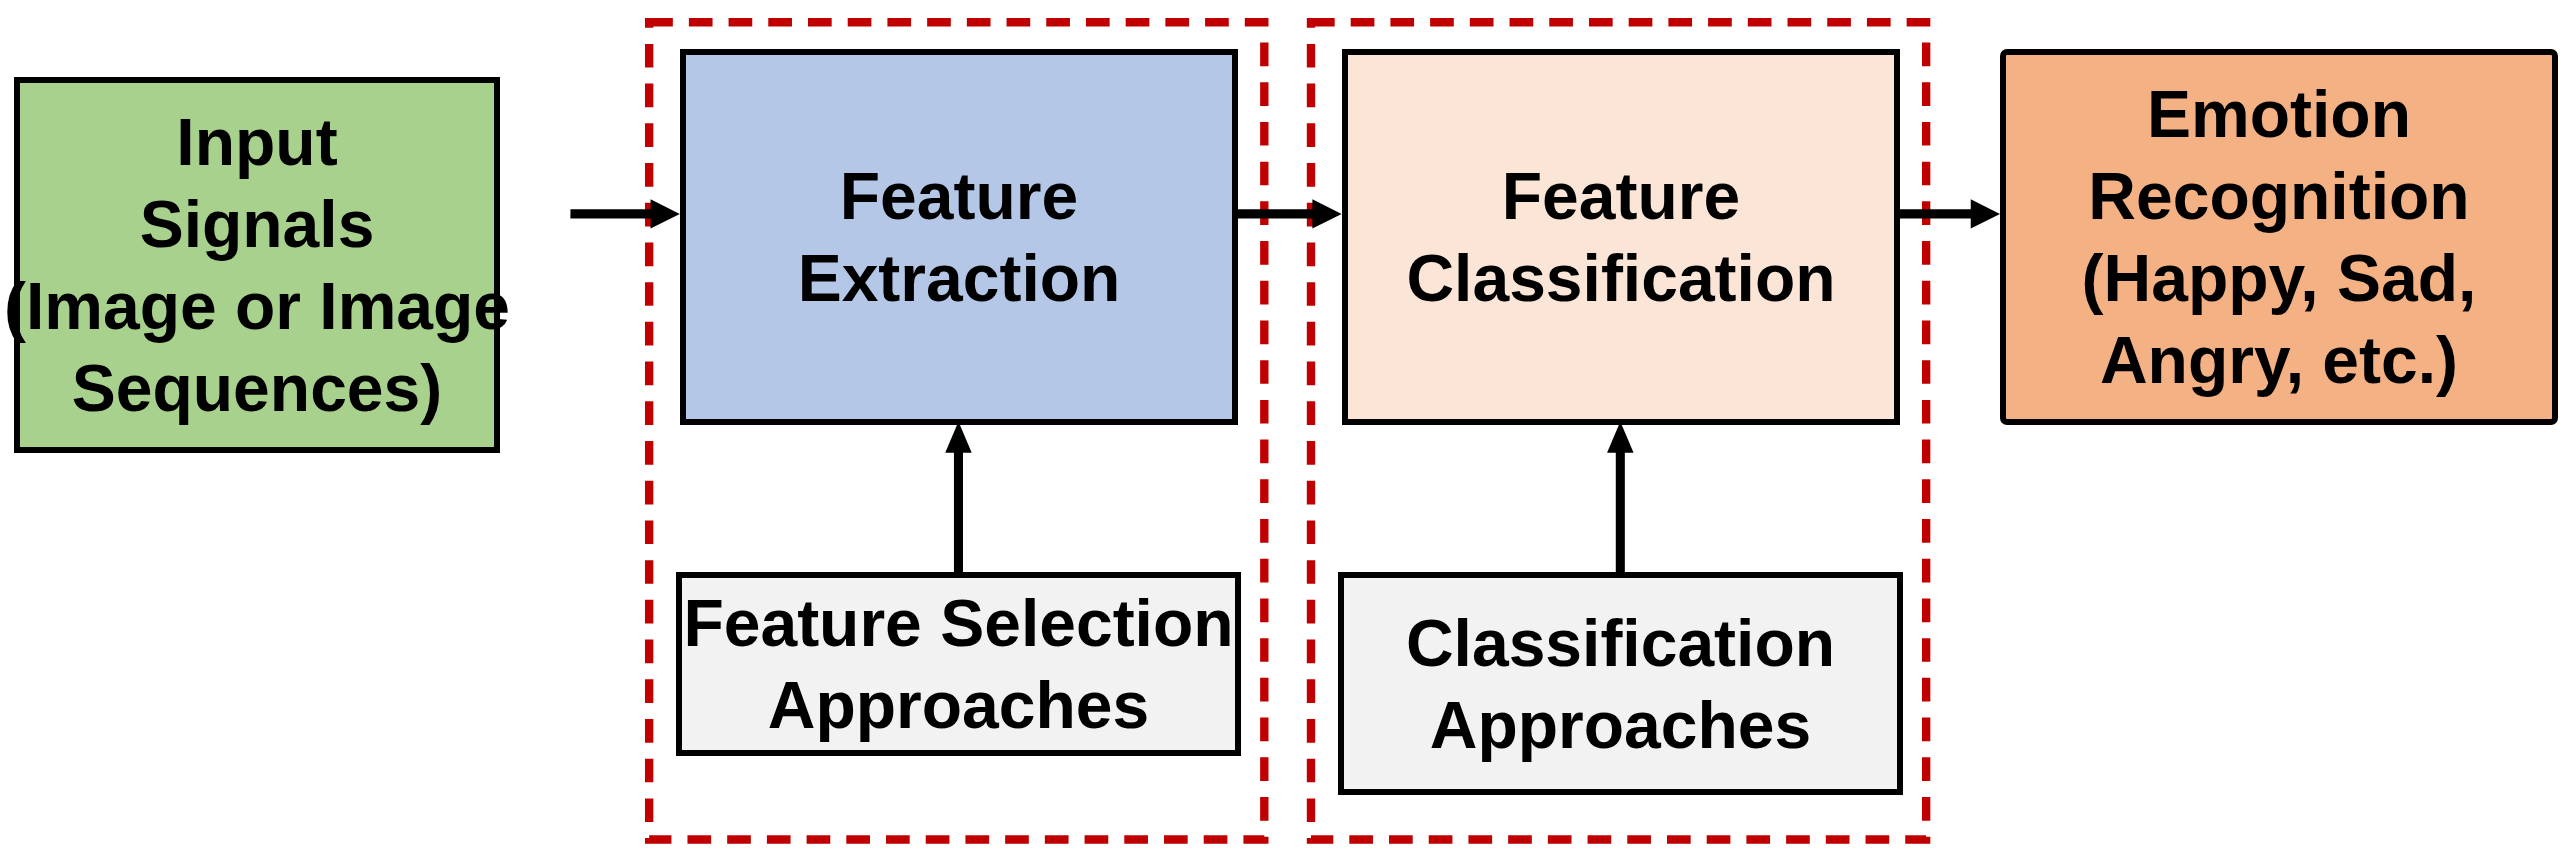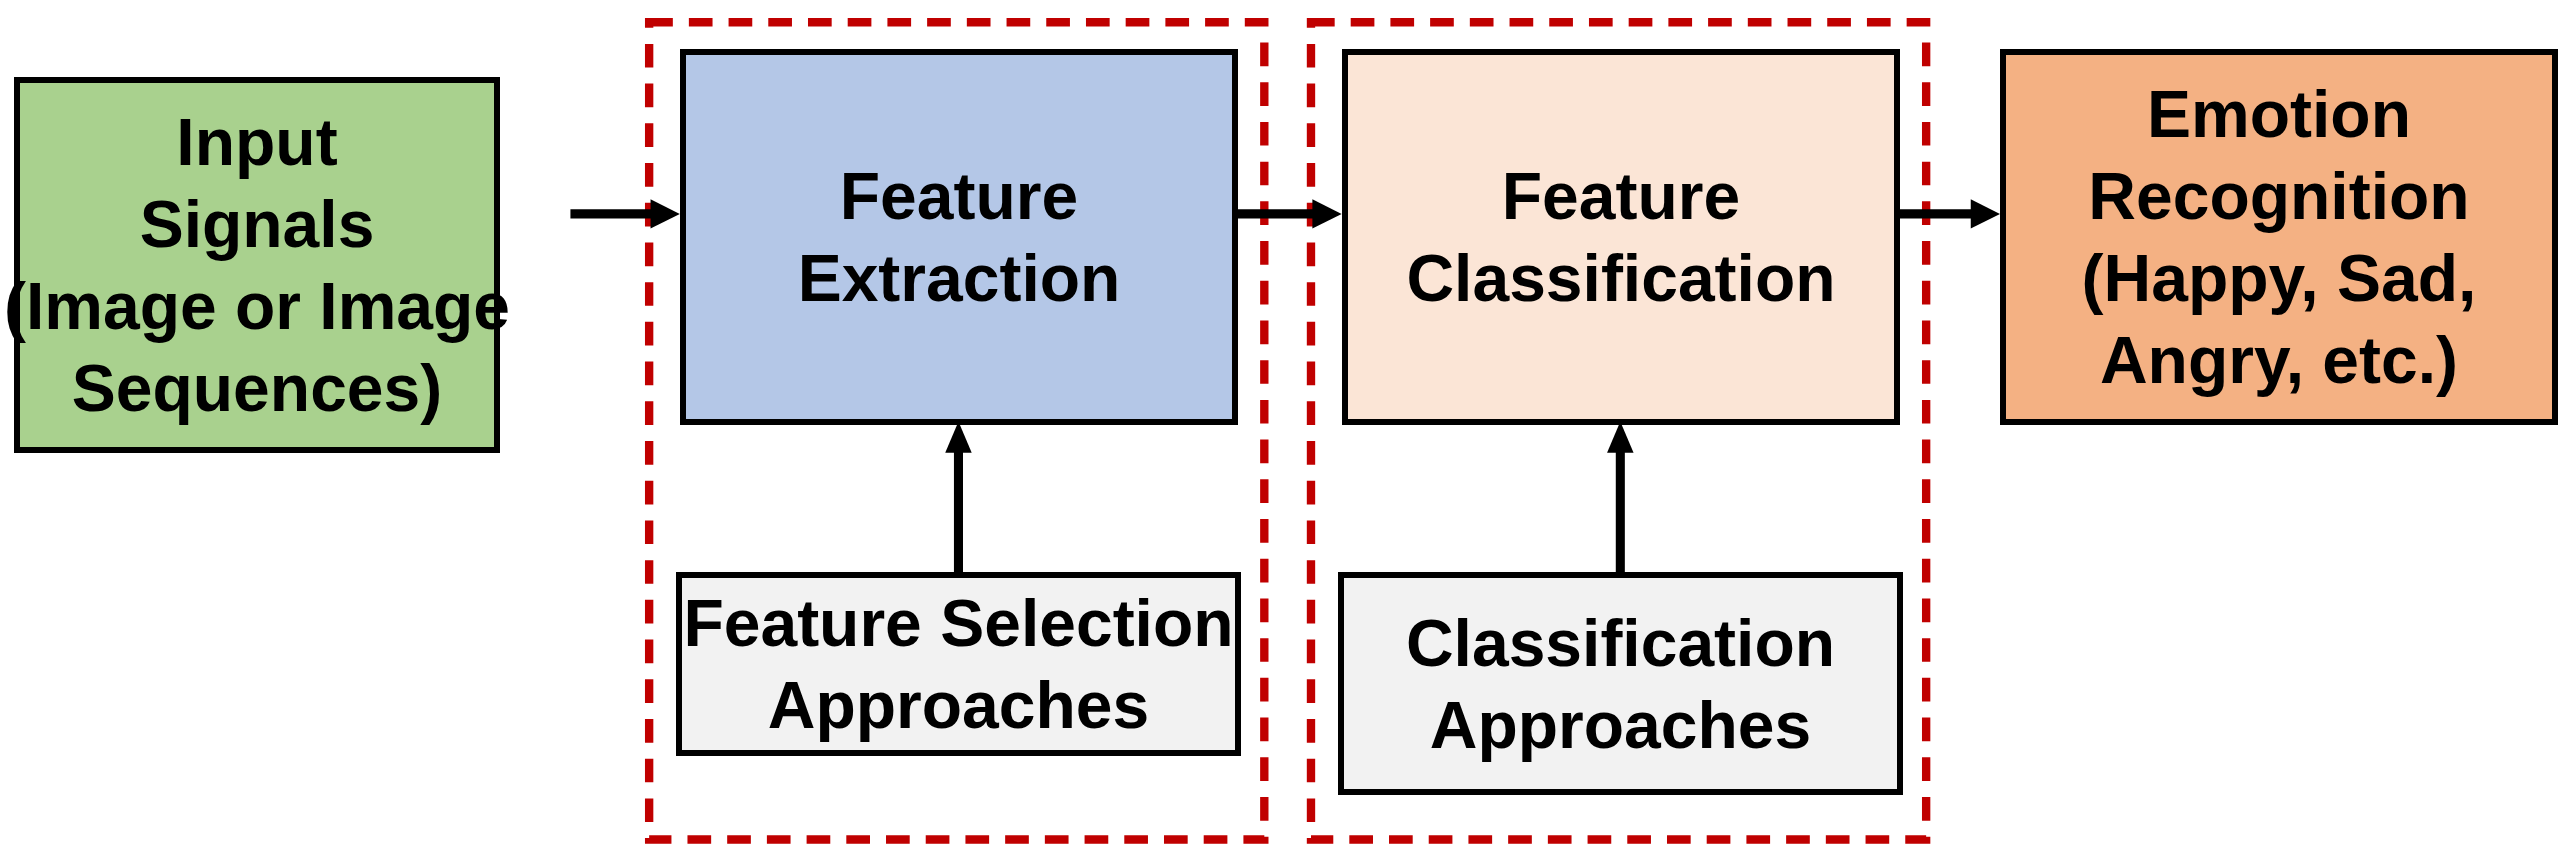--- a/index.html
+++ b/index.html
@@ -38,21 +38,21 @@
   .node-label{
     white-space:pre;
     font-weight:bold;
     font-size:66px;
     line-height:82px;
     color:var(--c-black);
   }
   .node-input          {left:14px;  top:49px;  width:486px; height:376px; background:var(--c-green);margin-top:28px;}
   .node-extraction     {left:680px; top:49px;  width:558px; height:376px; background:var(--c-blue);}
   .node-classification {left:1342px;top:49px;  width:558px; height:376px; background:var(--c-peach);}
-  .node-emotion        {left:2000px;top:49px;  width:558px; height:376px; background:var(--c-orange);}
+  .node-emotion        {left:2000px;top:49px;  width:558px; height:376px; background:var(--c-orange);border-radius:7px;}
   .node-selection-app  {left:676px; top:572px; width:565px; height:184px; background:var(--c-gray);}
   .node-classif-app    {left:1338px;top:572px; width:565px; height:223px; background:var(--c-gray);}
 </style>
 </head>
 <body>
 
 <div class="stage">
 
   <div class="node node-input">
     <span class="node-label">Input

